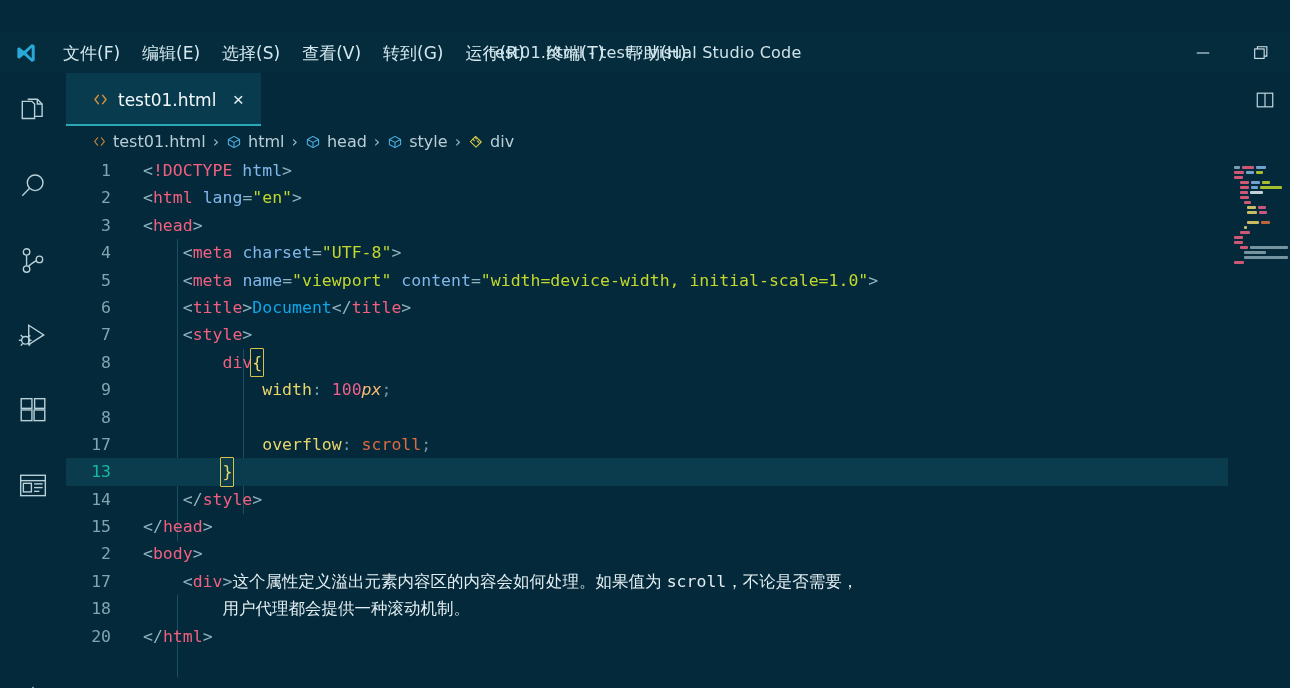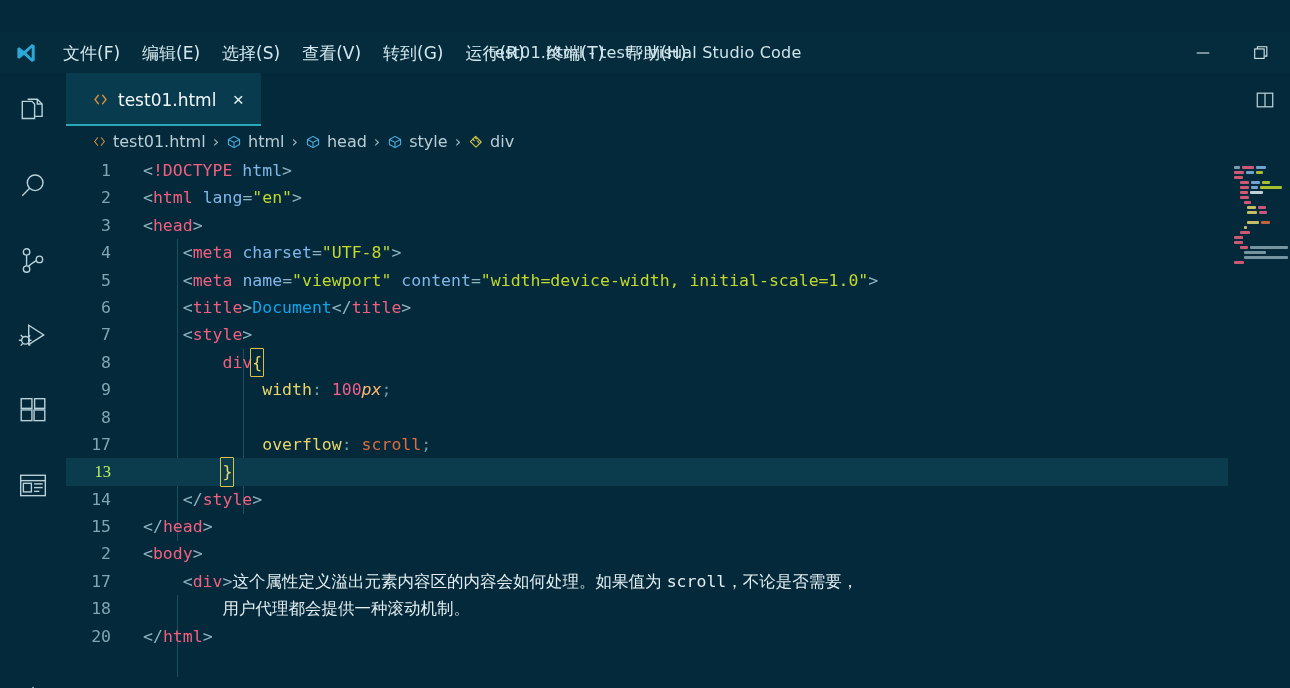--- a/index.html
+++ b/index.html
@@ -141,21 +141,21 @@
   .ln {
     width: 67px; min-width: 67px;
     text-align: right;
     padding-right: 22px;
     color: #7fa6b2;
     font-size: 16.5px;
     font-family: "DejaVu Sans Mono", "Liberation Mono", monospace;
     line-height: 27.4px;
     user-select: none;
   }
-  .ln.cur { color: #bef264; font-family: Liberation Serif, serif; }
+  .ln.cur { color: #14b8a6; }
   .code {
     font-family: "DejaVu Sans Mono", "Liberation Mono", monospace;
     font-size: 16.5px;
     line-height: 27.4px;
     white-space: pre;
     color: #cfe3ea;
     padding-left: 10px;
     position: relative;
   }
   

